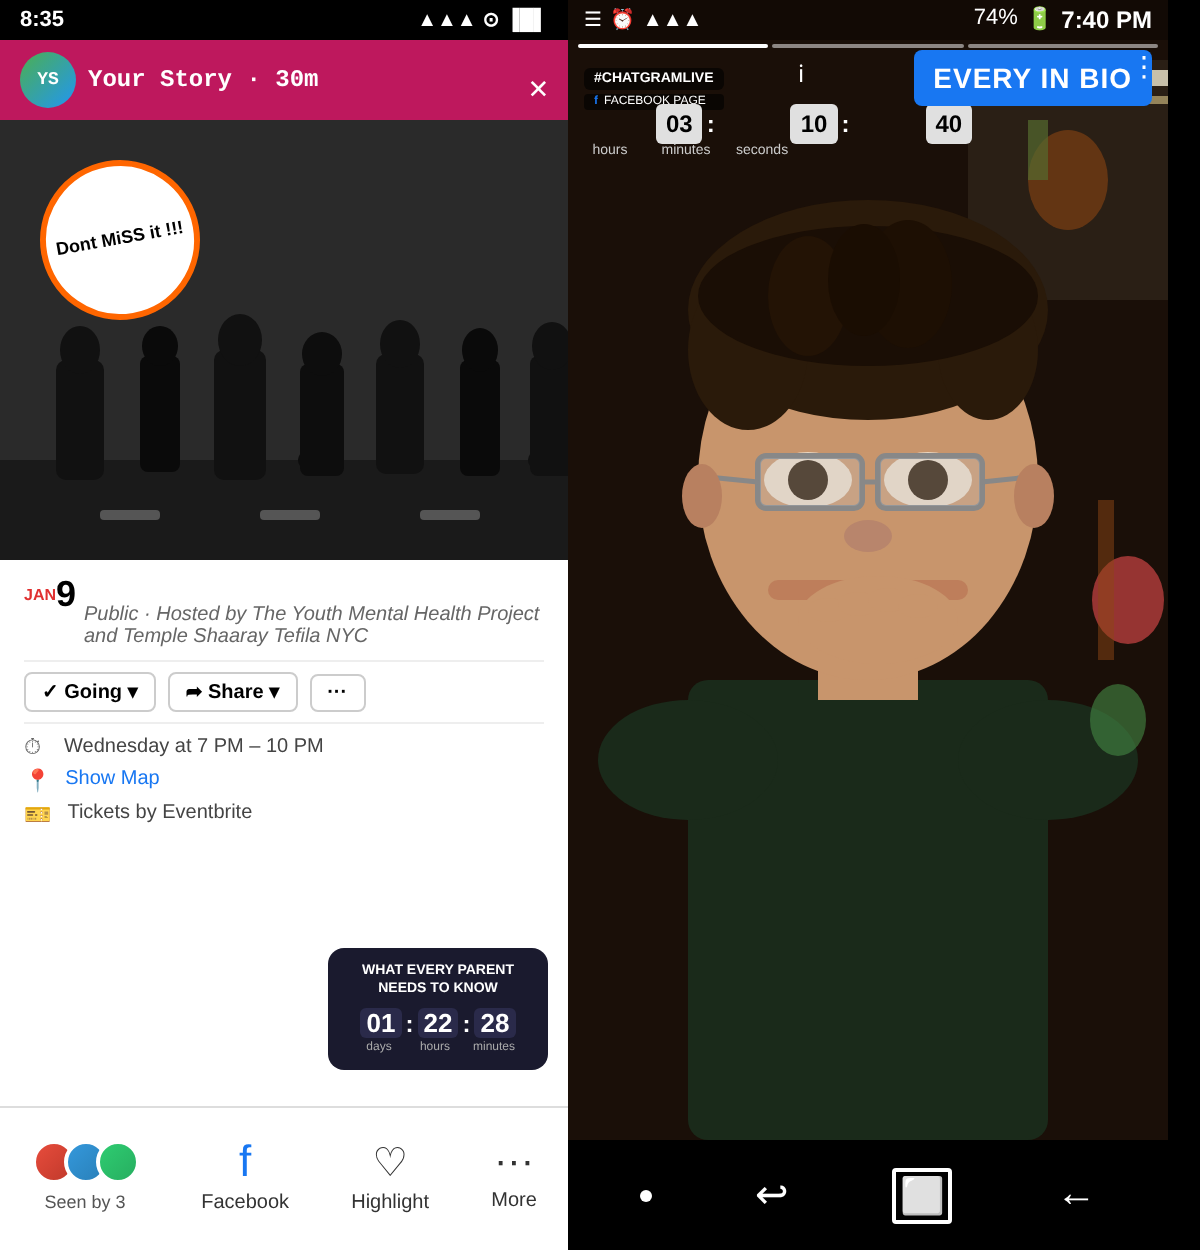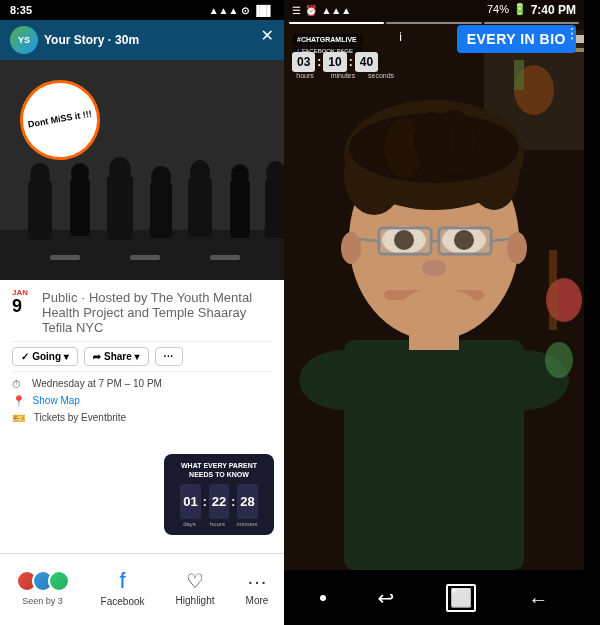--- a/index.html
+++ b/index.html
@@ -31,25 +31,26 @@
       padding: 4px 10px;
       display: flex;
       justify-content: space-between;
       align-items: center;
       height: 20px;
     }
     .status-icons { display: flex; gap: 3px; align-items: center; font-size: 10px; }
 
     
     .story-header {
-      background: #0c4a6e;
+      background: #be185d;
       padding: 6px 10px;
       display: flex;
-      align-items: flex-start;
+      align-items: flex-end;
       justify-content: space-between;
+      font-family: Liberation Mono, monospace;
     }
     .story-header-left { display: flex; align-items: center; gap: 6px; }
     .story-avatar {
       width: 28px; height: 28px; border-radius: 50%;
       background: linear-gradient(135deg, #4CAF50, #2196F3);
       display: flex; align-items: center; justify-content: center;
       font-size: 9px; color: #fff; font-weight: bold;
     }
     .story-title { color: #fff; font-size: 12px; font-weight: 600; }
     .story-close { color: #fff; font-size: 16px; cursor: pointer; }
@@ -85,33 +86,33 @@
     }
 
     .event-date {
       display: flex;
       gap: 10px;
       align-items: flex-start;
       margin-bottom: 4px;
     }
 
     .date-badge {
-      display: flex; flex-direction: column;
-      align-items: flex-start; min-width: 20px;
+      display: flex; flex-direction: row;
+      align-items: center; min-width: 20px;
     }
 
     .date-month {
       font-size: 8px; color: #e03030; font-weight: 600; text-transform: uppercase;
     }
     .date-day {
       font-size: 18px; font-weight: 700; color: #000; line-height: 1;
     }
 
     .event-title { font-size: 13px; font-weight: 700; color: #000; line-height: 1.3; }
-    .event-sub { font-size: 13px; color: #666; margin-top: 2px; }
+    .event-sub { font-size: 10px; color: #666; margin-top: 14px; font-style: italic; }
 
     .event-actions {
       display: flex; gap: 6px; align-items: center; margin: 6px 0;
       border-top: 1px solid #eee; border-bottom: 1px solid #eee;
       padding: 5px 0;
     }
 
     .action-btn {
       display: flex; align-items: center; gap: 3px;
       padding: 3px 8px; border: 1px solid #ccc; border-radius: 4px;
@@ -143,21 +144,21 @@
       text-transform: uppercase; margin-bottom: 5px;
       line-height: 1.2;
     }
 
     .countdown-digits {
       display: flex; gap: 2px; align-items: center; justify-content: center;
     }
 
     .digit-block {
       background: #2a2a4a; border-radius: 3px;
-      padding: 10px 3px; min-width: 18px; text-align: center;
+      padding: 0 3px; min-width: 18px; text-align: center;
     }
 
     .digit-num { font-size: 13px; font-weight: 700; color: #fff; display: block; }
     .digit-colon { color: #fff; font-size: 12px; font-weight: 700; }
 
     .countdown-labels {
       display: flex; gap: 2px; justify-content: center; margin-top: 2px;
     }
     .countdown-label { font-size: 6px; color: #aaa; min-width: 18px; text-align: center; }
     .countdown-label-colon { min-width: 6px; }
@@ -268,20 +269,21 @@
 
     .timer-digit {
       background: #e0e0e0;
       color: #000;
       font-size: 12px;
       font-weight: 700;
       padding: 3px 5px;
       border-radius: 3px;
       min-width: 20px;
       text-align: center;
+      margin-left: 36px;
     }
 
     .timer-colon { color: #fff; font-weight: 700; font-size: 12px; }
 
     .timer-labels {
       position: absolute;
       top: 72px;
       left: 8px;
       display: flex; gap: 0px;
       z-index: 5;

